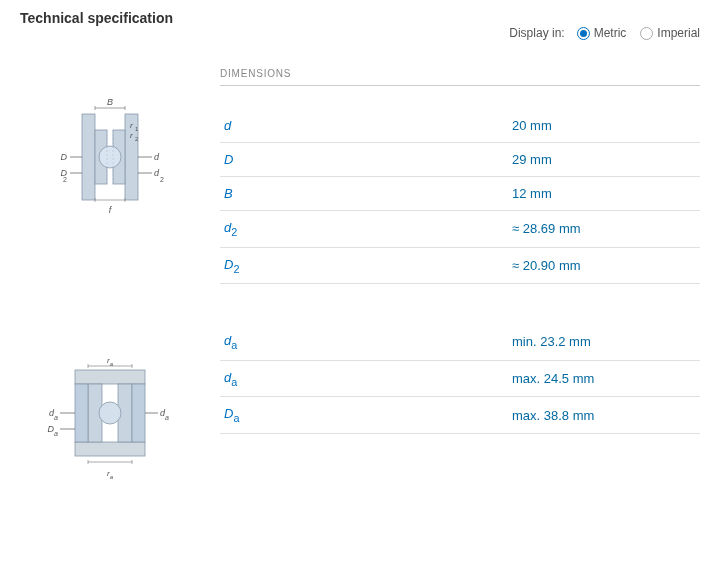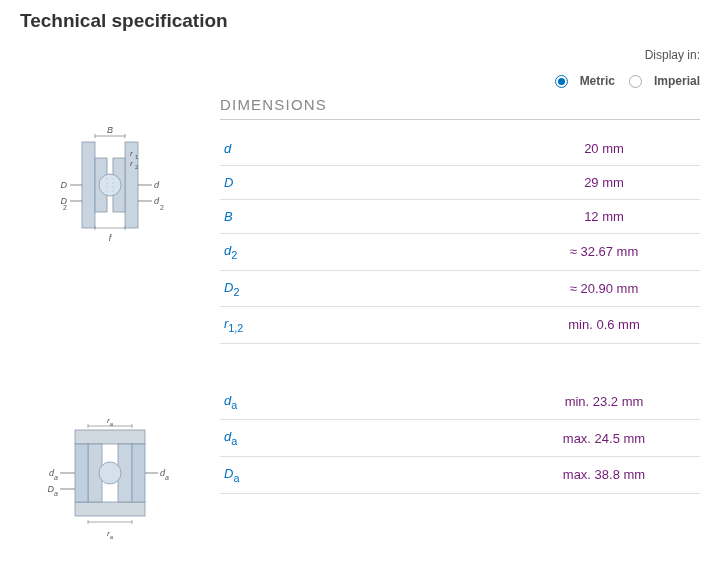--- a/index.html
+++ b/index.html
@@ -7,49 +7,46 @@
       font-family: Arial, sans-serif;
       font-size: 13px;
       color: #333;
       background: #fff;
       width: 720px;
       min-height: 585px;
       padding: 10px 20px;
     }
 
     .page-title {
-      font-size: 19px;
+      font-size: 14px;
       font-weight: 600;
       color: #333;
-      margin-bottom: 16px;
     }
 
     .display-in-bar {
       display: flex;
       justify-content: flex-end;
-      align-items: flex-end;
+      align-items: center;
       gap: 12px;
-      margin-bottom: 8px;
+      margin-bottom: 28px;
       font-size: 12px;
       color: #555;
-      flex-direction: column;
     }
 
     .radio-group {
       display: flex;
       align-items: center;
       gap: 14px;
     }
 
     .radio-option {
       display: flex;
       align-items: center;
-      gap: 12px;
+      gap: 4px;
       cursor: pointer;
-      font-weight: bold;
     }
 
     .radio-circle {
       width: 13px;
       height: 13px;
       border-radius: 50%;
       border: 1.5px solid #aaa;
       display: flex;
       align-items: center;
       justify-content: center;
@@ -81,25 +78,25 @@
       justify-content: center;
       padding: 10px 0;
     }
 
     .spec-area {
       flex: 1;
       padding-left: 20px;
     }
 
     .section-heading {
-      font-size: 15px;
+      font-size: 10px;
       letter-spacing: 0.08em;
       color: #888;
       text-transform: uppercase;
-      margin-bottom: 12px;
+      margin-bottom: 23px;
       padding-bottom: 6px;
       border-bottom: 1.5px solid #ccc;
     }
 
     .spec-table {
       width: 100%;
       border-collapse: collapse;
     }
 
     .spec-table tr {
@@ -110,22 +107,22 @@
       padding: 9px 4px;
       font-size: 13px;
     }
 
     .spec-table td:first-child {
       color: #0070c0;
       width: 60%;
     }
 
     .spec-table td:last-child {
-      text-align: center;
-      color: #701a75;
+      text-align: left;
+      color: #0369a1;
     }
   </style>
 </head>
 <body>
 
 <div class="page-title">Technical specification</div>
 
 <div class="display-in-bar">
   <span>Display in:</span>
   <div class="radio-group">
@@ -200,29 +197,25 @@
         <tr>
           <td><em>D</em></td>
           <td>29 mm</td>
         </tr>
         <tr>
           <td><em>B</em></td>
           <td>12 mm</td>
         </tr>
         <tr>
           <td><em>d</em><sub>2</sub></td>
-          <td>≈ 32.67 mm</td>
+          <td>≈ 28.69 mm</td>
         </tr>
         <tr>
           <td><em>D</em><sub>2</sub></td>
           <td>≈ 20.90 mm</td>
-        </tr>
-        <tr>
-          <td><em>r</em><sub>1,2</sub></td>
-          <td>min. 0.6 mm</td>
         </tr>
       </tbody>
     </table>
   </div>
 </div>
 
 <div class="section-wrapper">
   <div class="diagram-area">
 
     <svg width="140" height="160" viewBox="0 0 140 160">

